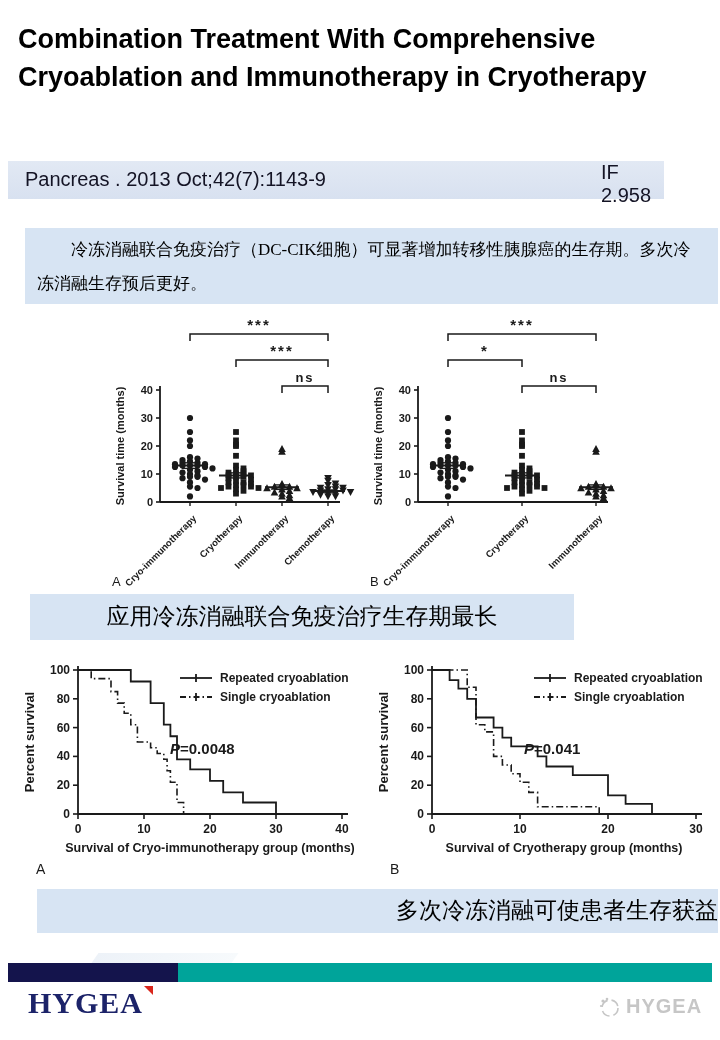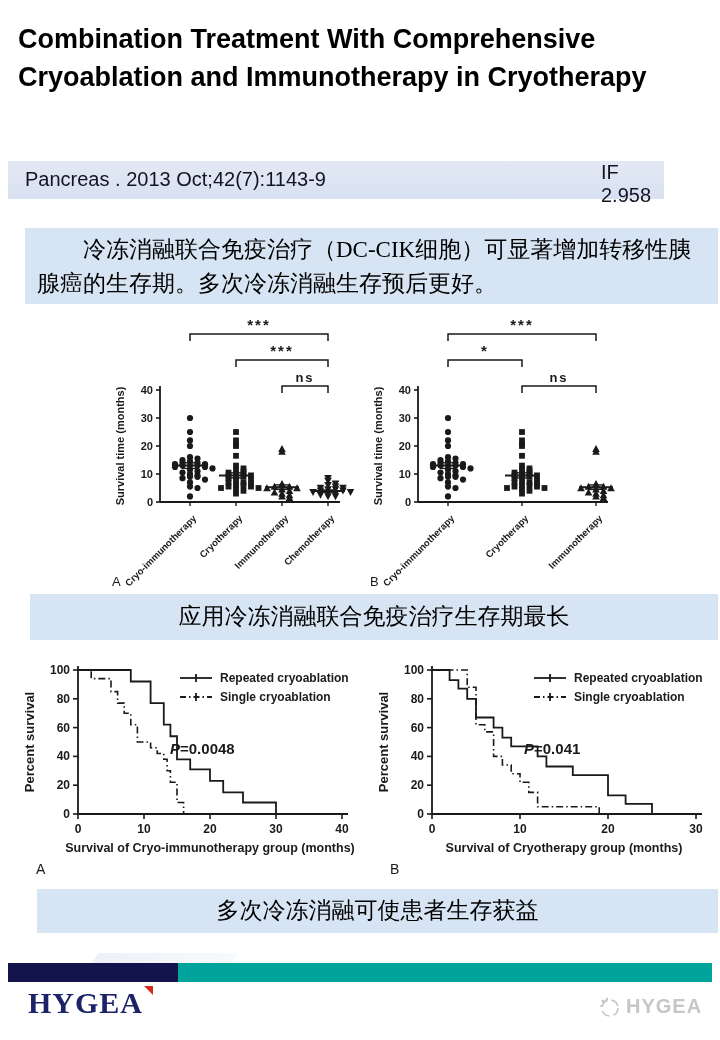--- a/index.html
+++ b/index.html
@@ -7,25 +7,25 @@
          font-family:"Liberation Sans",sans-serif;}
   .title{position:absolute;left:18px;top:20px;width:694px;color:#000;
          font-size:27px;font-weight:700;line-height:38px;letter-spacing:0px;}
   .citation-bar{position:absolute;left:8px;top:161px;width:656px;height:38px;
         background:linear-gradient(180deg,#e2e9f4 0%,#d8e1f0 100%);}
   .citation-ref{position:absolute;left:17px;top:7px;font-size:20px;color:#141425;}
   .citation-if{position:absolute;left:553px;top:0;font-size:20px;color:#141425;margin-left:40px;}
   .summary-box{position:absolute;left:25px;top:228px;width:693px;height:76px;background:#d7e4f3;}
   .summary-box p{margin:0;padding:5px 12px 0 12px;text-indent:2em;
         font-family:"Liberation Serif","DejaVu Serif",serif;
-        font-size:23px;line-height:34px;color:#000;}
+        font-size:17px;line-height:34px;color:#000;}
   .caption{position:absolute;background:#d7e4f3;text-align:center;color:#000;
         font-family:"Liberation Serif","DejaVu Serif",serif;font-size:23px;}
-  .caption-dot{left:30px;top:594px;width:688px;height:46px;line-height:46px;text-align:center;}
-  .caption-km{left:37px;top:889px;width:681px;height:44px;line-height:44px;}
+  .caption-dot{left:30px;top:594px;width:544px;height:46px;line-height:46px;text-align:center;}
+  .caption-km{left:37px;top:889px;width:681px;height:44px;line-height:44px;text-align:right;}
   svg{position:absolute;overflow:visible;}
   svg text{font-family:"Liberation Sans",sans-serif;fill:#1a1a1a;}
   #dotplot-0{left:98px;top:318px;}
   #dotplot-1{left:356px;top:318px;}
   #km-0{left:20px;top:656px;}
   #km-1{left:374px;top:656px;}
   .footer-deco{position:absolute;left:95px;top:953px;width:140px;height:10px;
         background:linear-gradient(90deg,#edf2f8,#f7fafc);transform:skewX(-35deg);}
   .bar-navy{position:absolute;left:8px;top:963px;width:170px;height:19px;background:#14144c;}
   .bar-teal{position:absolute;left:178px;top:963px;width:534px;height:19px;background:#00a49a;}

